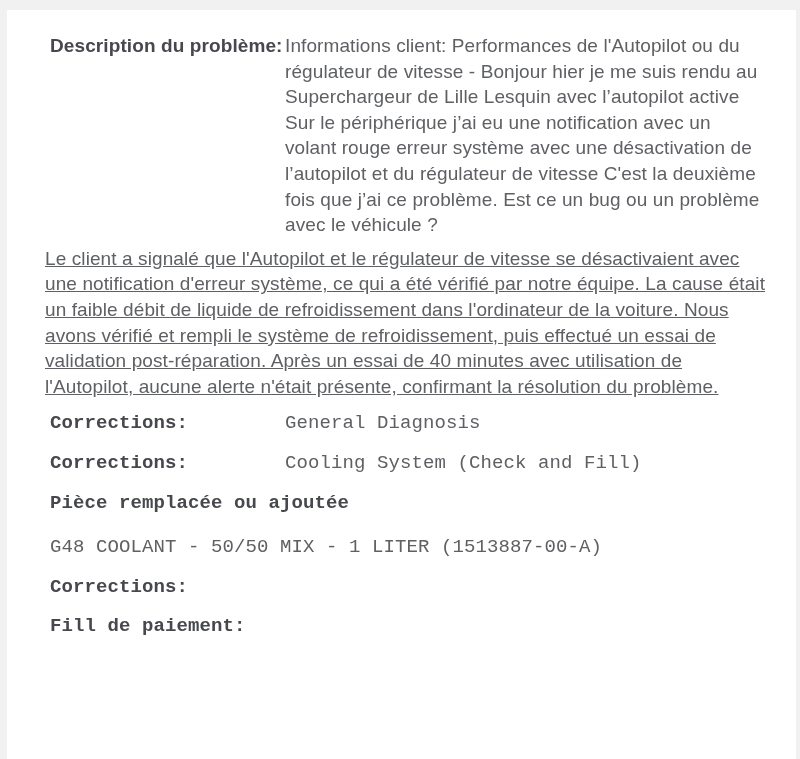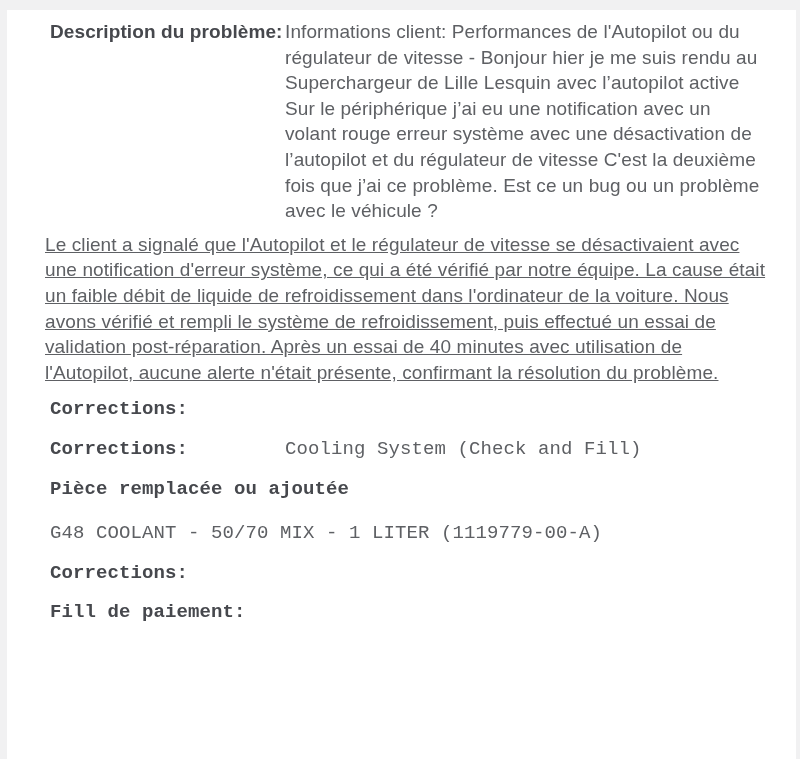--- a/index.html
+++ b/index.html
@@ -17,21 +17,21 @@
     box-sizing: border-box;
     width: 800px;
     height: 759px;
     padding: 10px 4px 0 7px;
   }
   .card {
     box-sizing: border-box;
     background: #ffffff;
     width: 100%;
     height: 100%;
-    padding-top: 9px;
+    padding-top: 23px;
     font-size: 19px;
     line-height: 25.6px;
     color: #5e6064;
     letter-spacing: 0.1px;
   }
   .row {
     display: flex;
     align-items: flex-start;
     padding-left: 43px;
     padding-right: 24px;
@@ -79,30 +79,31 @@
       <div class="label">Description du problème:</div>
       <div class="value">Informations client: Performances de l'Autopilot ou du régulateur de vitesse - Bonjour hier je me suis rendu au Superchargeur de Lille Lesquin avec l’autopilot active Sur le périphérique j’ai eu une notification avec un volant rouge erreur système avec une désactivation de l’autopilot et du régulateur de vitesse C'est la deuxième fois que j’ai ce problème. Est ce un bug ou un problème avec le véhicule ?</div>
     </div>
 
     <div class="summary">Le client a signalé que l'Autopilot et le régulateur de vitesse se désactivaient avec une notification d'erreur système, ce qui a été vérifié par notre équipe. La cause était un faible débit de liquide de refroidissement dans l'ordinateur de la voiture. Nous avons vérifié et rempli le système de refroidissement, puis effectué un essai de validation post-réparation. Après un essai de 40 minutes avec utilisation de l'Autopilot, aucune alerte n'était présente, confirmant la résolution du problème.</div>
 
     <div class="list">
 
       <div class="row">
         <div class="label">Corrections:</div>
+        <div class="value">General Diagnosis</div>
       </div>
 
       <div class="row">
         <div class="label">Corrections:</div>
         <div class="value">Cooling System (Check and Fill)</div>
       </div>
 
       <div class="section-heading">Pièce remplacée ou ajoutée</div>
 
-      <div class="part-line">G48 COOLANT - 50/70 MIX - 1 LITER (1119779-00-A)</div>
+      <div class="part-line">G48 COOLANT - 50/50 MIX - 1 LITER (1513887-00-A)</div>
 
       <div class="row">
         <div class="label">Corrections:</div>
       </div>
 
       <div class="row">
         <div class="label">Fill de paiement:</div>
       </div>
 
     </div>

